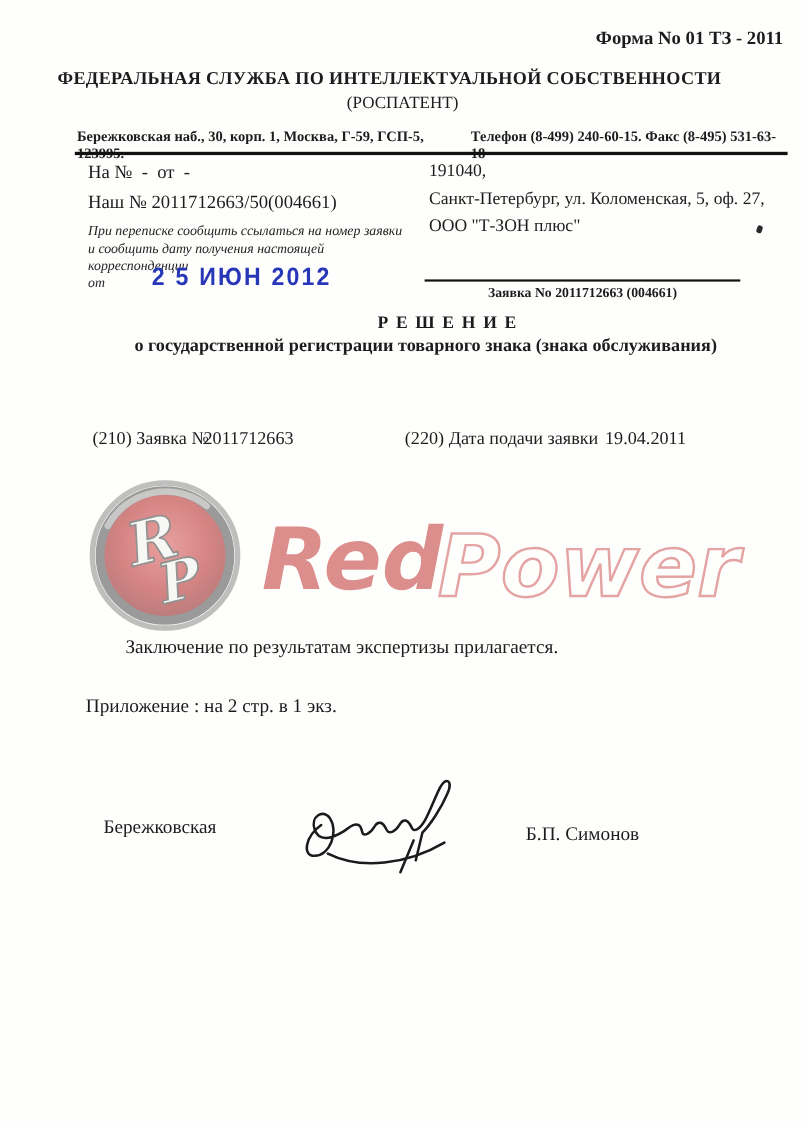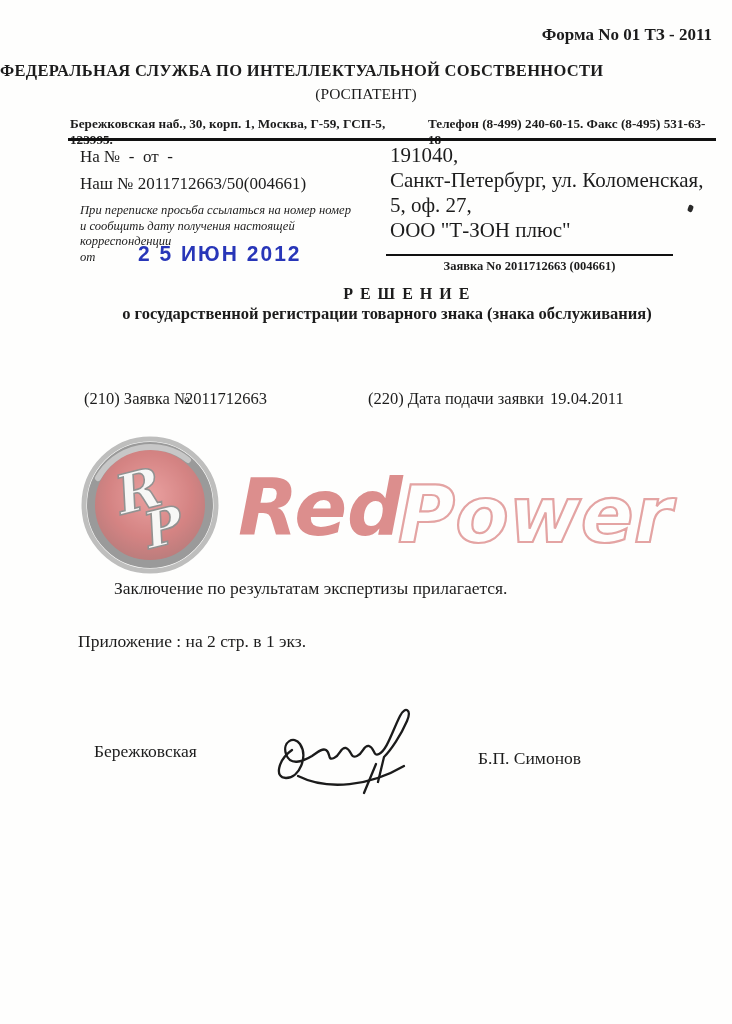--- a/index.html
+++ b/index.html
@@ -9,36 +9,36 @@
     margin:0 auto;
     background:#fefefd;
     font-family:"Liberation Serif", serif;
     color:#1c1c1c;
     overflow:hidden;
   }
   .abs{position:absolute;}
   .pre{white-space:pre-wrap;}
 
   .form-number{top:25px;right:20px;font-size:17px;font-weight:bold;}
-  .org-name{top:61px;left:0;width:708px;font-size:16.5px;font-weight:bold;letter-spacing:.3px;}
+  .org-name{top:61px;left:0;width:708px;text-align:center;font-size:16.5px;font-weight:bold;letter-spacing:.3px;}
   .org-abbr{top:85px;left:0;width:732px;text-align:center;font-size:15.5px;}
   .addr-row{top:116px;left:70px;width:646px;display:flex;justify-content:space-between;font-size:13.2px;font-weight:bold;}
   .header-rule{top:138px;left:68px;width:648px;height:3px;background:#111;}
 
   .ref-block{top:147px;left:80px;width:300px;font-size:17px;}
   .ref-line{margin-bottom:7px;}
   .note{margin-top:9px;font-style:italic;font-size:12.6px;line-height:15.5px;color:#222;}
   .date-stamp{
     top:241px;left:138px;
     font-family:"Liberation Sans",sans-serif;
     font-size:21px;font-weight:bold;letter-spacing:2px;
     color:#2836b8;transform:scaleY(1.08);
   }
 
-  .recipient{top:143px;left:390px;width:330px;font-size:21px;line-height:25px;}
+  .recipient{top:143px;left:390px;width:330px;font-size:16px;line-height:25px;}
 
   .appref-rule{top:254px;left:386px;width:287px;height:2px;background:#111;}
   .appref{top:259px;left:386px;width:287px;text-align:center;font-size:12.5px;font-weight:600;font-family:Liberation Serif, serif;}
 
   .decision-title{top:285px;left:0;width:732px;text-align:center;font-size:16px;font-weight:bold;letter-spacing:1.5px;padding-left:41px;}
   .decision-subtitle{top:304px;left:0;width:732px;text-align:center;font-size:16.5px;font-weight:bold;margin-left:21px;}
 
   .field-210-label{top:389px;left:84px;font-size:16.5px;}
   .field-210-value{top:389px;left:185px;font-size:16.5px;}
   .field-220-label{top:389px;left:368px;font-size:16.5px;}
@@ -96,21 +96,21 @@
   <div class="abs addr-row">
     <span>Бережковская наб., 30, корп. 1, Москва, Г-59, ГСП-5, 123995.</span>
     <span>Телефон (8-499) 240-60-15. Факс (8-495) 531-63-18</span>
   </div>
   <div class="abs header-rule"></div>
 
   <div class="abs ref-block">
     <div class="ref-line pre">На №  -  от  -</div>
     <div class="ref-line">Наш № 2011712663/50(004661)</div>
     <div class="note">
-      <div>При  переписке  просьба  ссылаться  на номер номер</div>
+      <div>При  переписке  сообщить  ссылаться  на номер заявки</div>
       <div>и сообщить дату получения настоящей корреспонденции</div>
       <div>от</div>
     </div>
   </div>
   <div class="abs date-stamp">2 5 ИЮН 2012</div>
 
   <div class="abs recipient">
     <div>191040,</div>
     <div>Санкт-Петербург, ул. Коломенская, 5, оф. 27,</div>
     <div>ООО "Т-ЗОН плюс"</div>

